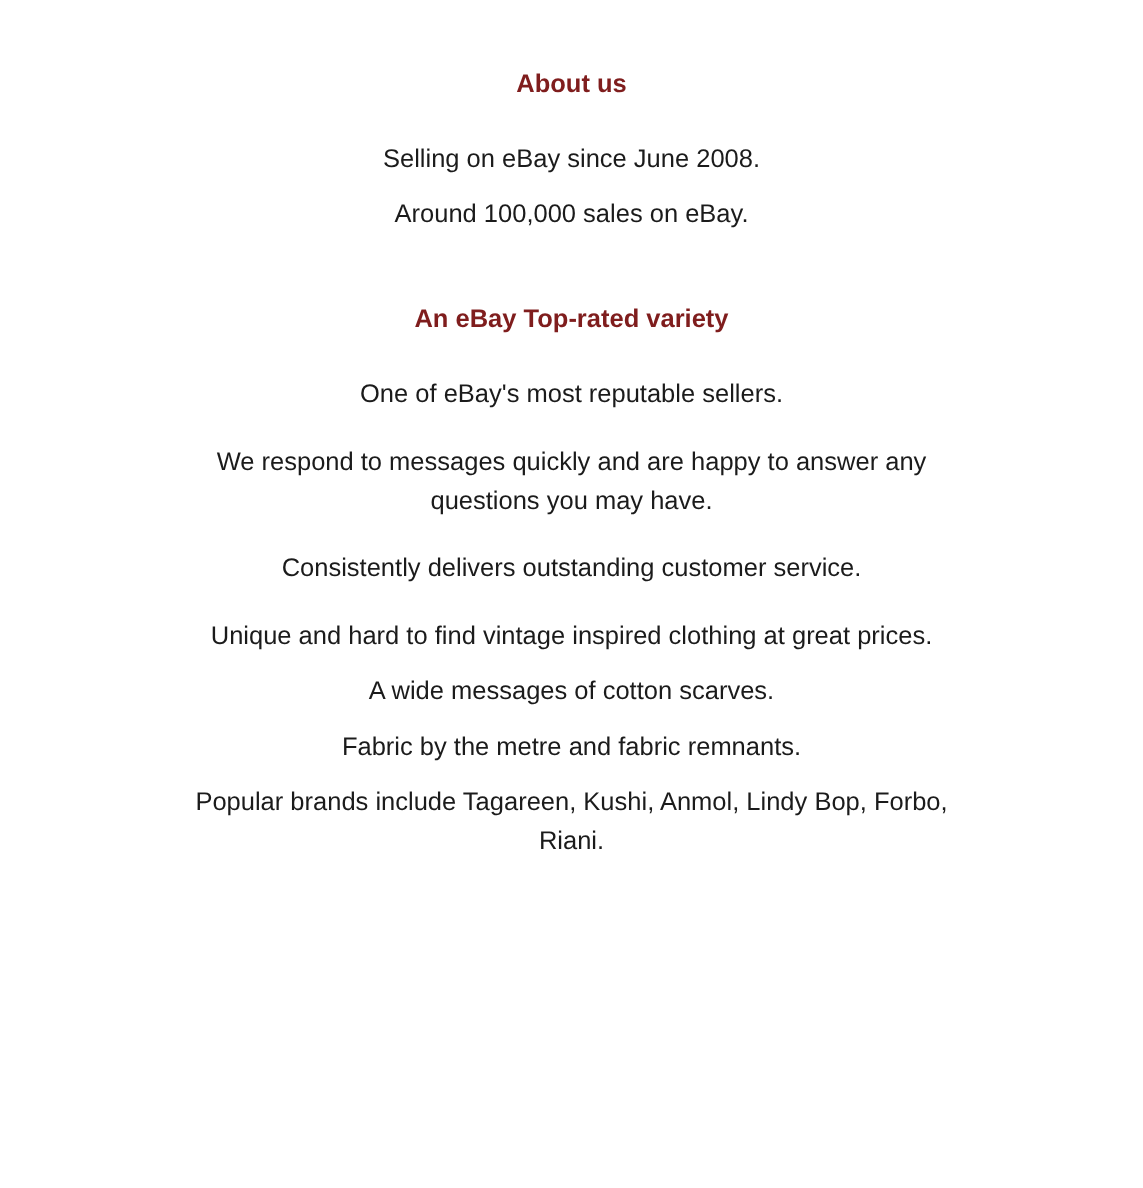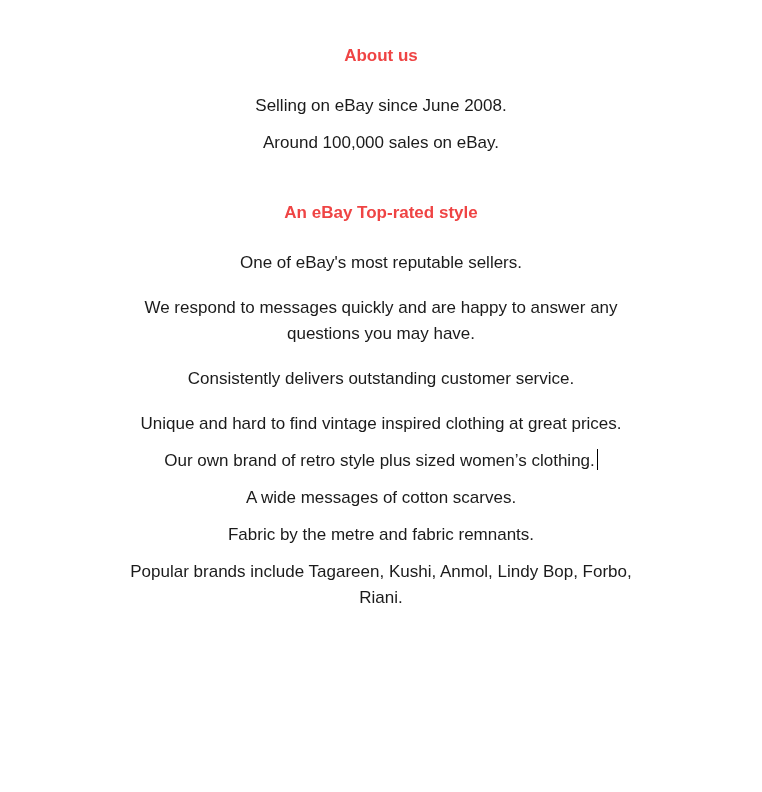--- a/index.html
+++ b/index.html
@@ -18,21 +18,21 @@
     margin: 0 auto;
     padding-top: 43px;
     text-align: center;
     color: #1b1b1b;
     font-size: 17px;
     line-height: 26px;
   }
   .heading {
     font-size: 17px;
     font-weight: bold;
-    color: #ef4444;
+    color: #7f1d1d;
     margin: 44px 0 24px 0;
   }
   .heading.first {
     margin-top: 0;
   }
   .para {
     margin: 0 0 11px 0;
     white-space: pre-line;
   }
   .para.sp-lg {
@@ -53,33 +53,32 @@
 
 <div class="doc-canvas">
 
   <div class="heading first">About us</div>
 
   <p class="para">Selling on eBay since June 2008.</p>
 
   <p class="para">Around 100,000 sales on eBay.</p>
 
 
-  <div class="heading">An eBay Top-rated style</div>
+  <div class="heading">An eBay Top-rated variety</div>
 
   <p class="para sp-lg">One of eBay's most reputable sellers.</p>
 
   <p class="para sp-lg">We respond to messages quickly and are happy to answer any
 questions you may have.</p>
 
   <p class="para sp-lg">Consistently delivers outstanding customer service.</p>
 
 
   <p class="para">Unique and hard to find vintage inspired clothing at great prices.</p>
 
-  <p class="para"><span>Our own brand of retro style plus sized women’s clothing.</span><span class="caret"></span></p>
 
 
   <p class="para">A wide messages of cotton scarves.</p>
 
   <p class="para">Fabric by the metre and fabric remnants.</p>
 
   <p class="para">Popular brands include Tagareen, Kushi, Anmol, Lindy Bop, Forbo,
 Riani.</p>
 
 </div>

